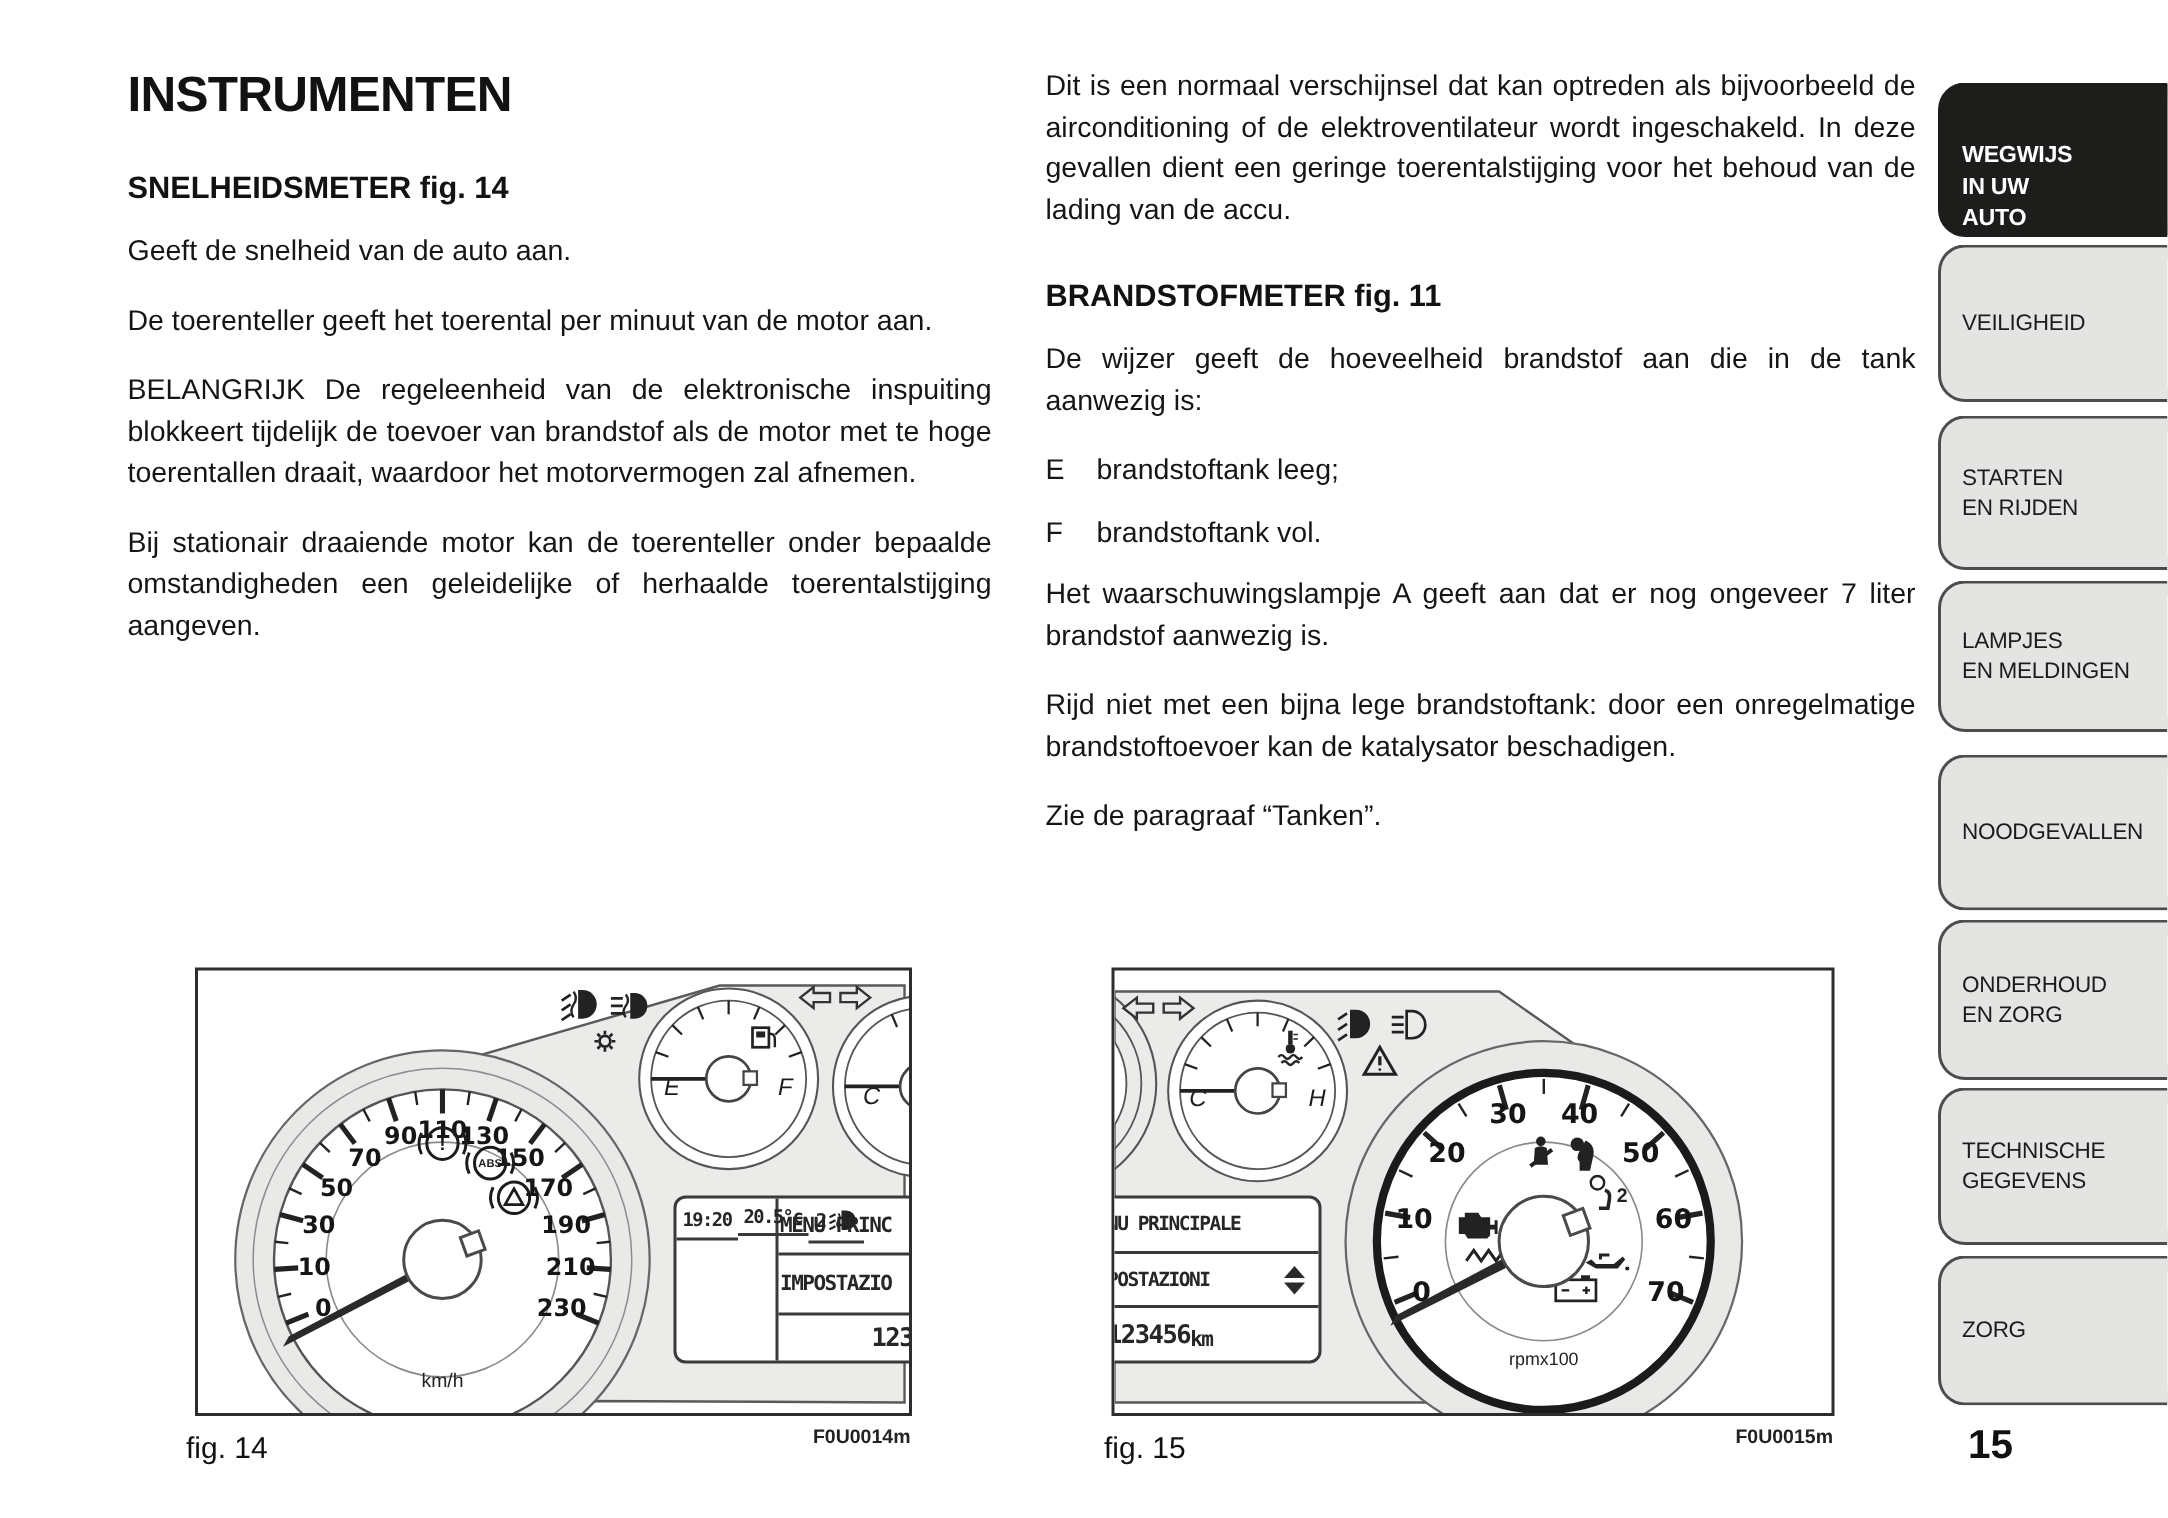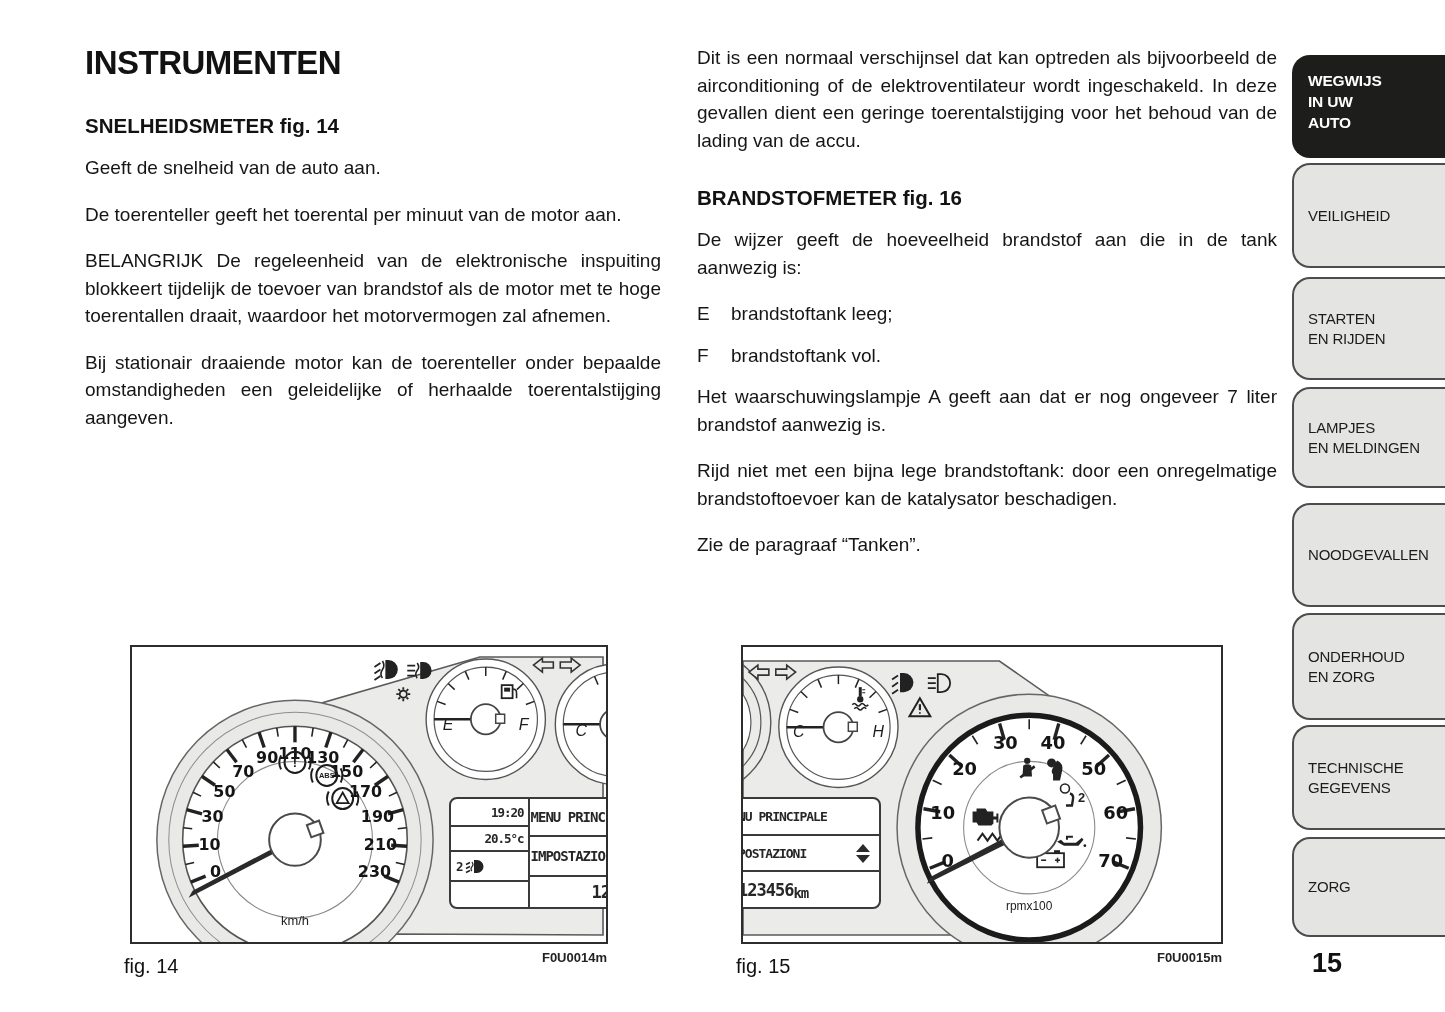--- a/index.html
+++ b/index.html
@@ -17,63 +17,63 @@
 .fig{position:absolute;border:2px solid #2d2d2d;background:#fff;overflow:hidden}
 #fig14{left:130px;top:645px;width:478px;height:299px}
 #fig15{left:741px;top:645px;width:482px;height:299px}
 .figsvg{position:absolute;left:0;top:0;width:100%;height:100%}
 .figcap{position:absolute;font-size:20px;color:#111}
 .figcode{position:absolute;font-size:13px;font-weight:bold;color:#222;width:200px;text-align:right}
 .pageno{position:absolute;left:1312px;top:948px;font-size:27px;font-weight:bold;color:#111}
 
 .lcd{position:absolute;background:#fff;border:2px solid #3a3a3a;display:flex;font-family:"DejaVu Sans Mono",monospace;font-weight:bold;color:#262626}
 .lcd14{left:317px;top:150px;width:200px;height:112px;border-radius:8px 0 0 8px}
-.l14L{width:88px;border-right:2px solid #3a3a3a;display:flex;flex-direction:column}
+.l14L{width:68px;border-right:2px solid #3a3a3a;display:flex;flex-direction:row}
 .l14L .cell{border-bottom:2px solid #3a3a3a;display:flex;justify-content:flex-end;align-items:center;padding:0 4px;font-size:12.5px;letter-spacing:-1px}
 .l14L .c1{height:28px}.l14L .c2{height:25px}.l14L .c3{height:30px;justify-content:flex-start;padding-left:5px;gap:2px}
 .l14L .c4{flex:1;border-bottom:none}
 .l14R{flex:1;display:flex;flex-direction:column}
 .l14R .cell{display:flex;align-items:center;padding-left:1px;font-size:14px;letter-spacing:-1px}
 .l14R .r1{height:38px;border-bottom:2px solid #3a3a3a}
 .l14R .r2{height:40px;border-bottom:2px solid #3a3a3a}
 .l14R .r3{flex:1;font-size:17px;padding-left:62px}
 .lcd15{left:-14px;top:150px;width:152px;height:112px;border-radius:0 8px 8px 0;flex-direction:column}
 .lcd15 .row{flex:1;border-bottom:2px solid #3a3a3a;display:flex;align-items:center;padding:0 7px;font-size:13px;letter-spacing:-1px}
 .lcd15 .row:last-child{border-bottom:none}
 .lcd15 .odo{font-size:17px}
 .lcd15 .unit{font-size:14px;align-self:flex-end;margin-bottom:6px}
 .updown{display:inline-flex;flex-direction:column;gap:3px;margin-left:auto;margin-right:2px}
 .updown i{width:0;height:0;border-left:7px solid transparent;border-right:7px solid transparent}
 .updown .up{border-bottom:8px solid #2a2a2a}
 .updown .down{border-top:8px solid #2a2a2a}
 
 .tab{position:absolute;right:0;width:153px;background:#e4e4e2;border:2px solid #4c4c4c;border-right:none;border-radius:18px 0 0 18px;display:flex;align-items:center;padding-left:14px;color:#1c1c1c}
 .tab-label{font-size:15px;line-height:20px;white-space:pre-line;letter-spacing:-.2px}
-.t1{top:55px;height:103px;background:#1d1d1b;border-color:#1d1d1b;color:#fff;align-items:flex-start;padding-top:13px}
+.t1{top:55px;height:103px;background:#1d1d1b;border-color:#1d1d1b;color:#fff;align-items:flex-end;padding-top:13px}
 .t1 .tab-label{font-weight:bold;font-size:15.5px;line-height:21px}
 .t2{top:163px;height:105px}.t3{top:277px;height:103px}.t4{top:387px;height:101px}
 .t5{top:503px;height:104px}.t6{top:613px;height:107px}.t7{top:725px;height:105px}.t8{top:837px;height:100px}
 </style>
 </head>
 <body>
 
 <main>
 
   <section class="col colL">
     <h1>INSTRUMENTEN</h1>
     <h2>SNELHEIDSMETER fig. 14</h2>
     <p class="body">Geeft de snelheid van de auto aan.</p>
     <p class="body">De toerenteller geeft het toerental per minuut van de motor aan.</p>
     <p class="body">BELANGRIJK De regeleenheid van de elektronische inspuiting blokkeert tijdelijk de toevoer van brandstof als de motor met te hoge toerentallen draait, waardoor het motorvermogen zal afnemen.</p>
     <p class="body">Bij stationair draaiende motor kan de toerenteller onder bepaalde omstandigheden een geleidelijke of herhaalde toerentalstijging aangeven.</p>
   </section>
 
   <section class="col colR">
     <p class="body">Dit is een normaal verschijnsel dat kan optreden als bijvoorbeeld de airconditioning of de elektroventilateur wordt ingeschakeld. In deze gevallen dient een geringe toerentalstijging voor het behoud van de lading van de accu.</p>
-    <h2>BRANDSTOFMETER fig. 16</h2>
+    <h2>BRANDSTOFMETER fig. 11</h2>
     <p class="body">De wijzer geeft de hoeveelheid brandstof aan die in de tank aanwezig is:</p>
     <div class="kv">
       <span class="k">E</span>
       <span>brandstoftank leeg;</span>
     </div>
     <div class="kv">
       <span class="k">F</span>
       <span>brandstoftank vol.</span>
     </div>
     <p class="body">Het waarschuwingslampje A geeft aan dat er nog ongeveer 7 liter brandstof aanwezig is.</p>

